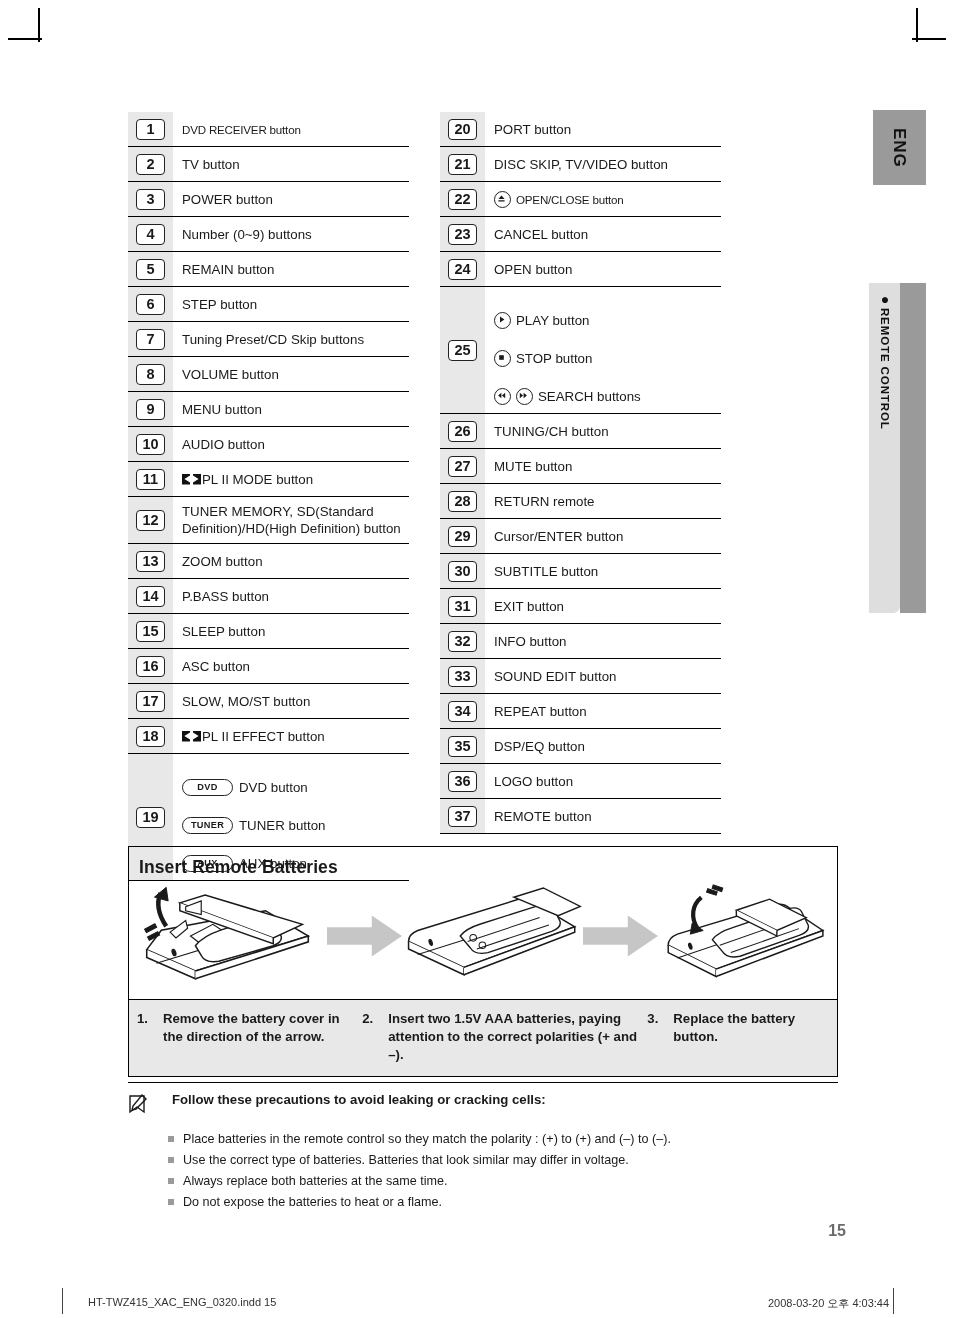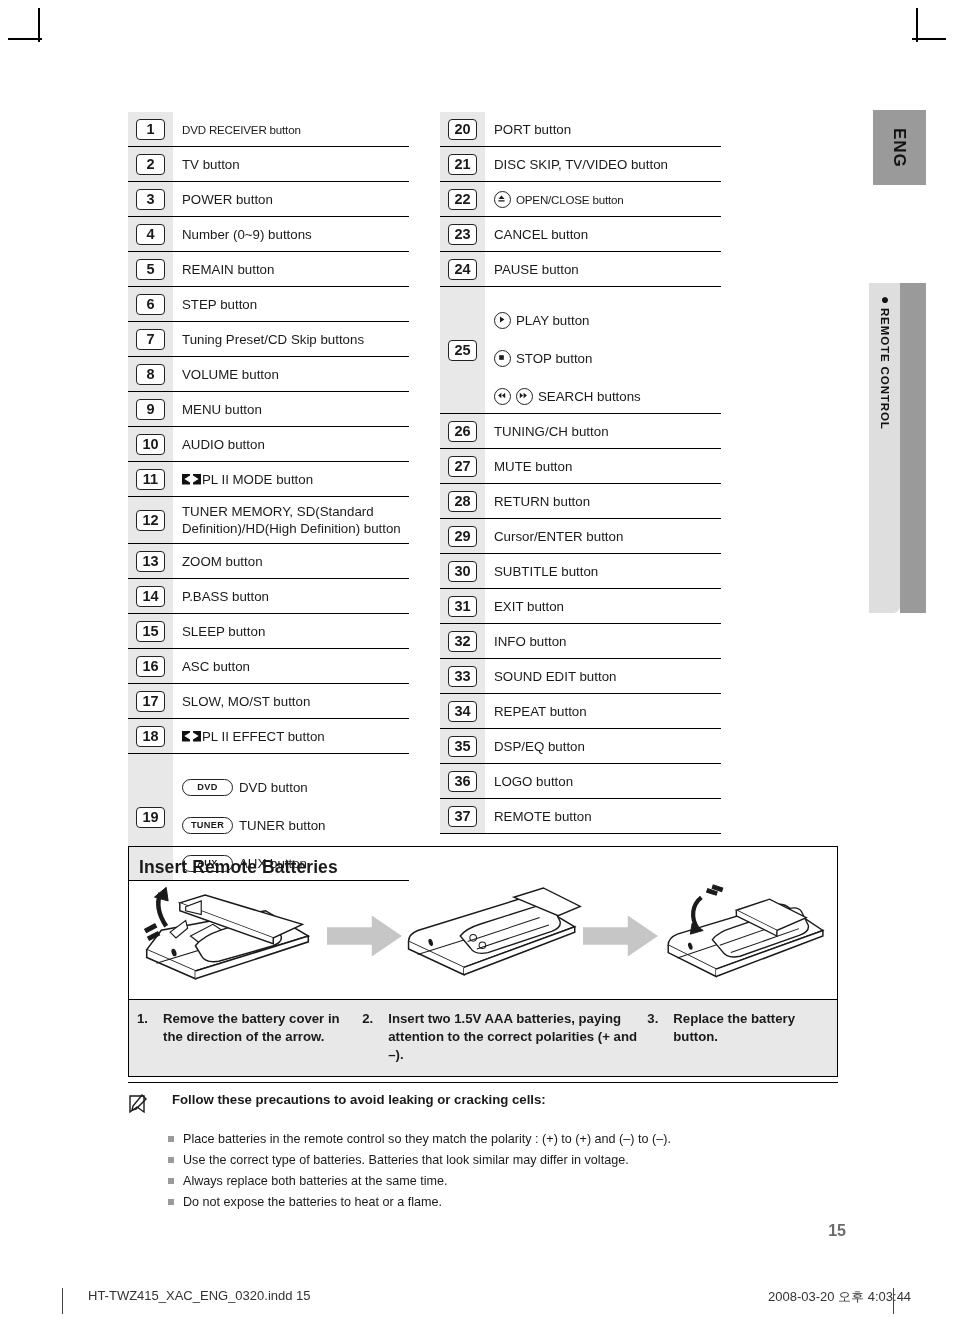--- a/index.html
+++ b/index.html
@@ -186,22 +186,22 @@
     text-align:right;
     font-size:16px;font-weight:bold;color:#6b6b6b;
   }
   .footer{
     position:absolute;left:0;top:1288px;width:954px;height:30px;
   }
   .footer .bar{position:absolute;width:1px;height:26px;background:#444;top:0;}
   .footer .fl{left:62px;}
   .footer .fr{left:893px;}
   .footer .ftxt{
-    position:absolute;top:0;
-    font-size:13px;color:#333;
+    position:absolute;top:8px;
+    font-size:11px;color:#333;
   }
   .footer .ftxt.l{left:88px;}
   .footer .ftxt.r{left:768px;}
 </style>
 </head>
 <body>
 
 <div class="cropmark cm-v" style="left:38px;top:8px;"></div>
 <div class="cropmark cm-h" style="left:8px;top:38px;"></div>
 <div class="cropmark cm-v" style="left:916px;top:8px;"></div>
@@ -422,21 +422,21 @@
       </div>
       <div class="txt">
         <span>CANCEL button</span>
       </div>
     </div>
     <div class="row">
       <div class="num">
         <div class="numbox">24</div>
       </div>
       <div class="txt">
-        <span>PAUSE button</span>
+        <span>OPEN button</span>
       </div>
     </div>
     <div class="row triple">
       <div class="num">
         <div class="numbox">25</div>
       </div>
       <div class="txt multi">
         <div class="line-item">
           <span class="cicon">
             <svg width="13" height="13" viewBox="0 0 13 13">
@@ -482,21 +482,21 @@
       </div>
       <div class="txt">
         <span>MUTE button</span>
       </div>
     </div>
     <div class="row">
       <div class="num">
         <div class="numbox">28</div>
       </div>
       <div class="txt">
-        <span>RETURN button</span>
+        <span>RETURN remote</span>
       </div>
     </div>
     <div class="row">
       <div class="num">
         <div class="numbox">29</div>
       </div>
       <div class="txt">
         <span>Cursor/ENTER button</span>
       </div>
     </div>

